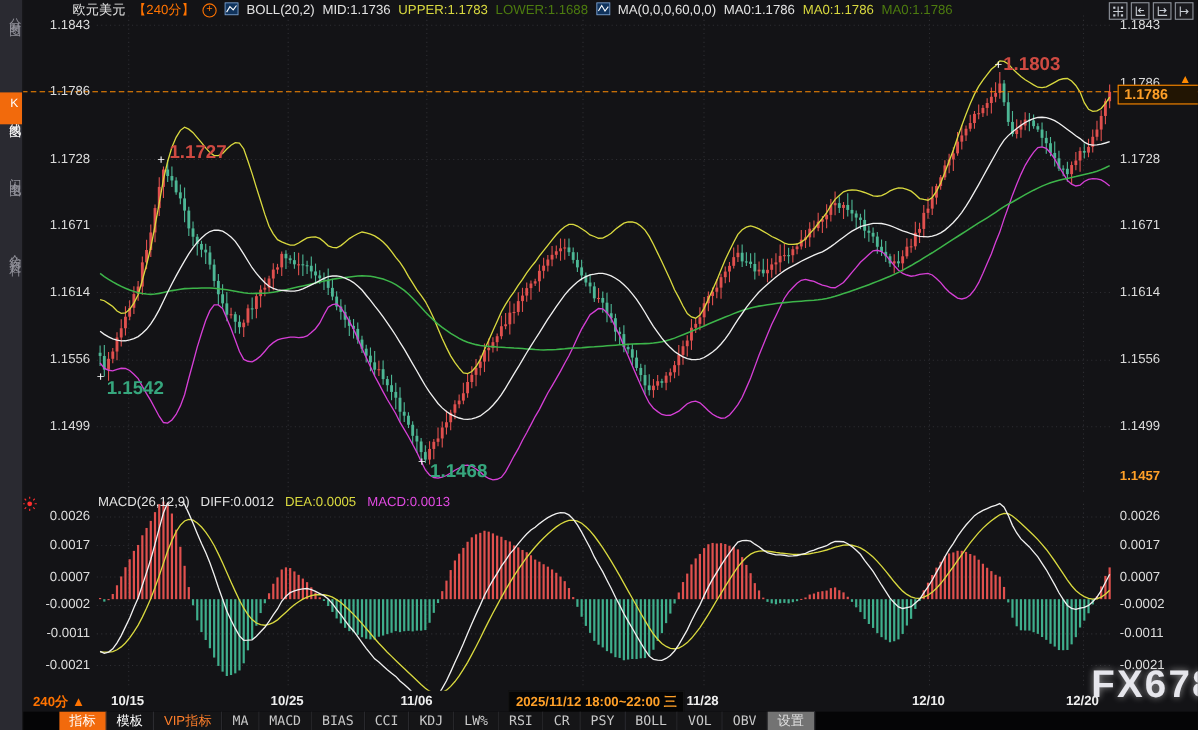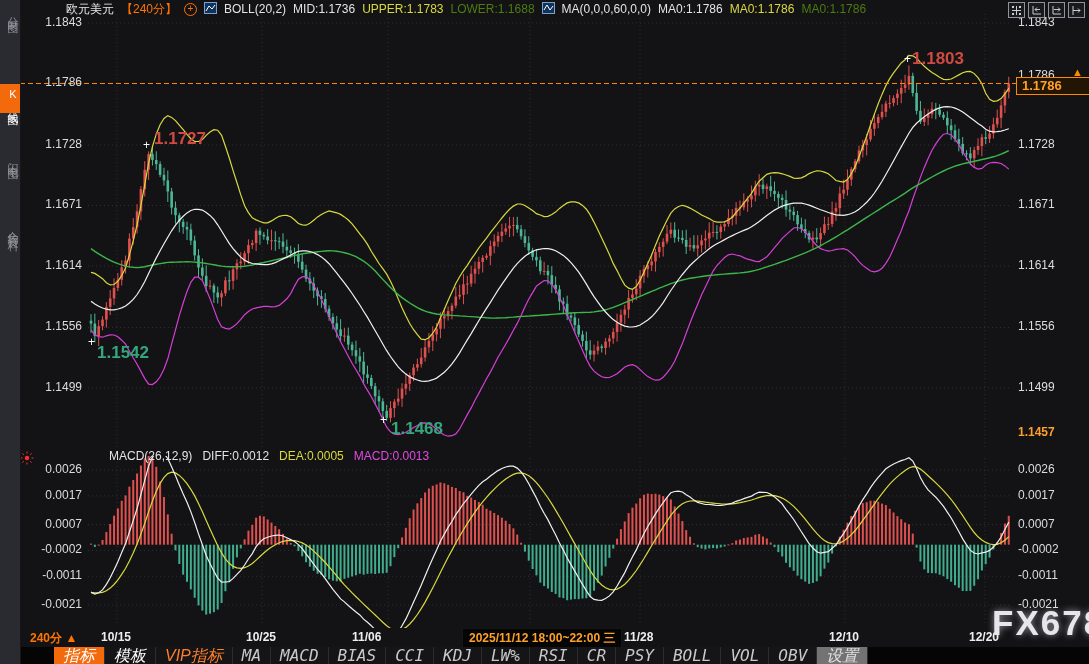--- a/index.html
+++ b/index.html
@@ -26,33 +26,33 @@
   .orange-t{color:#ffa028 !important;}
   .pricebox{position:absolute;left:1016px;top:77px;width:68px;height:16px;z-index:3;
        border:1px solid #ff8a00;background:#221503;color:#ffa028;font-size:13px;font-weight:bold;
        line-height:16px;padding-left:5px;}
   .uptri{position:absolute;left:1072px;top:66px;color:#ff8a00;font-size:11px;z-index:3;}
   
   .ann{position:absolute;font-size:17px;font-weight:bold;z-index:2;}
   .ann.red{color:#cf4a42;}.ann.grn{color:#36a67d;}
   .xmark{position:absolute;color:#ffffff;font-size:12px;z-index:2;}
   
-  .mhdr{position:absolute;left:89px;top:449px;display:flex;gap:10px;font-size:12px;z-index:2;white-space:nowrap;margin-left:20px;}
+  .mhdr{position:absolute;left:89px;top:449px;display:flex;gap:10px;font-size:12px;z-index:2;white-space:nowrap;}
   .sunicon{position:absolute;left:20px;top:451px;z-index:3;cursor:pointer;}
   
   .taxis{position:absolute;left:20px;top:628px;width:1069px;height:19px;z-index:2;font-size:12px;}
   .period-btn{position:absolute;left:10px;top:2px;color:#ff7300;font-weight:bold;cursor:pointer;}
   .dlabel{position:absolute;top:2px;color:#eeeeee;font-weight:bold;}
   .dhl{position:absolute;left:442px;top:0px;background:#050505;border:1px solid #151515;color:#ffa028;
        padding:1px 6px;font-weight:bold;}
   
   .toolbar{position:absolute;left:20px;top:647px;width:1069px;height:17px;background:#050506;z-index:2;
        display:flex;align-items:stretch;padding-left:34px;box-sizing:border-box;}
-  .titem{font-size:16px;color:#c9c9c9;background:#151517;border-right:1px solid #2c2c30;
-       padding:1px 9px;line-height:15px;cursor:pointer;font-family:"DejaVu Sans Mono",monospace;white-space:nowrap;font-style:italic;}
+  .titem{font-size:12px;color:#c9c9c9;background:#151517;border-right:1px solid #2c2c30;
+       padding:1px 9px;line-height:15px;cursor:pointer;font-family:"DejaVu Sans Mono",monospace;white-space:nowrap;}
   .titem.sel{background:#f26a0c;color:#fff;font-family:"Liberation Sans",sans-serif;}
   .titem.cn{font-family:"Liberation Sans",sans-serif;}
   .titem.vip{color:#ff7f2a;}
   .titem.gear{background:#737373;color:#e0e0e0;}
   
   .wm{position:absolute;left:948px;top:603px;z-index:9;font-size:35px;font-weight:bold;color:#e6e6ec;
       letter-spacing:2px;text-shadow:0 0 7px rgba(255,255,255,.55);pointer-events:none;margin-left:44px;}
 </style>
 </head>
 <body>
@@ -960,21 +960,21 @@
   <div class="ar" style="top:542px;">-0.0002</div>
   <div class="ar" style="top:568px;">-0.0011</div>
   <div class="ar" style="top:597px;">-0.0021</div>
 
   <div class="taxis">
     <span class="period-btn">
       <span>240分</span> <span>▲</span>
     </span>
     <span class="dlabel" style="left:81px;">10/15</span>
     <span class="dlabel" style="left:226px;">10/25</span>
-    <span class="dlabel" style="left:332px;">11/06</span>
+    <span class="dlabel" style="left:344px;">11/06</span>
     <span class="dhl">2025/11/12 18:00~22:00 三</span>
     <span class="dlabel" style="left:604px;">11/28</span>
     <span class="dlabel" style="left:809px;">12/10</span>
     <span class="dlabel" style="left:949px;">12/20</span>
   </div>
 
   <div class="toolbar">
     <div class="titem sel cn">指标</div>
     <div class="titem cn" style="color:#fff;">模板</div>
     <div class="titem cn vip">VIP指标</div>

